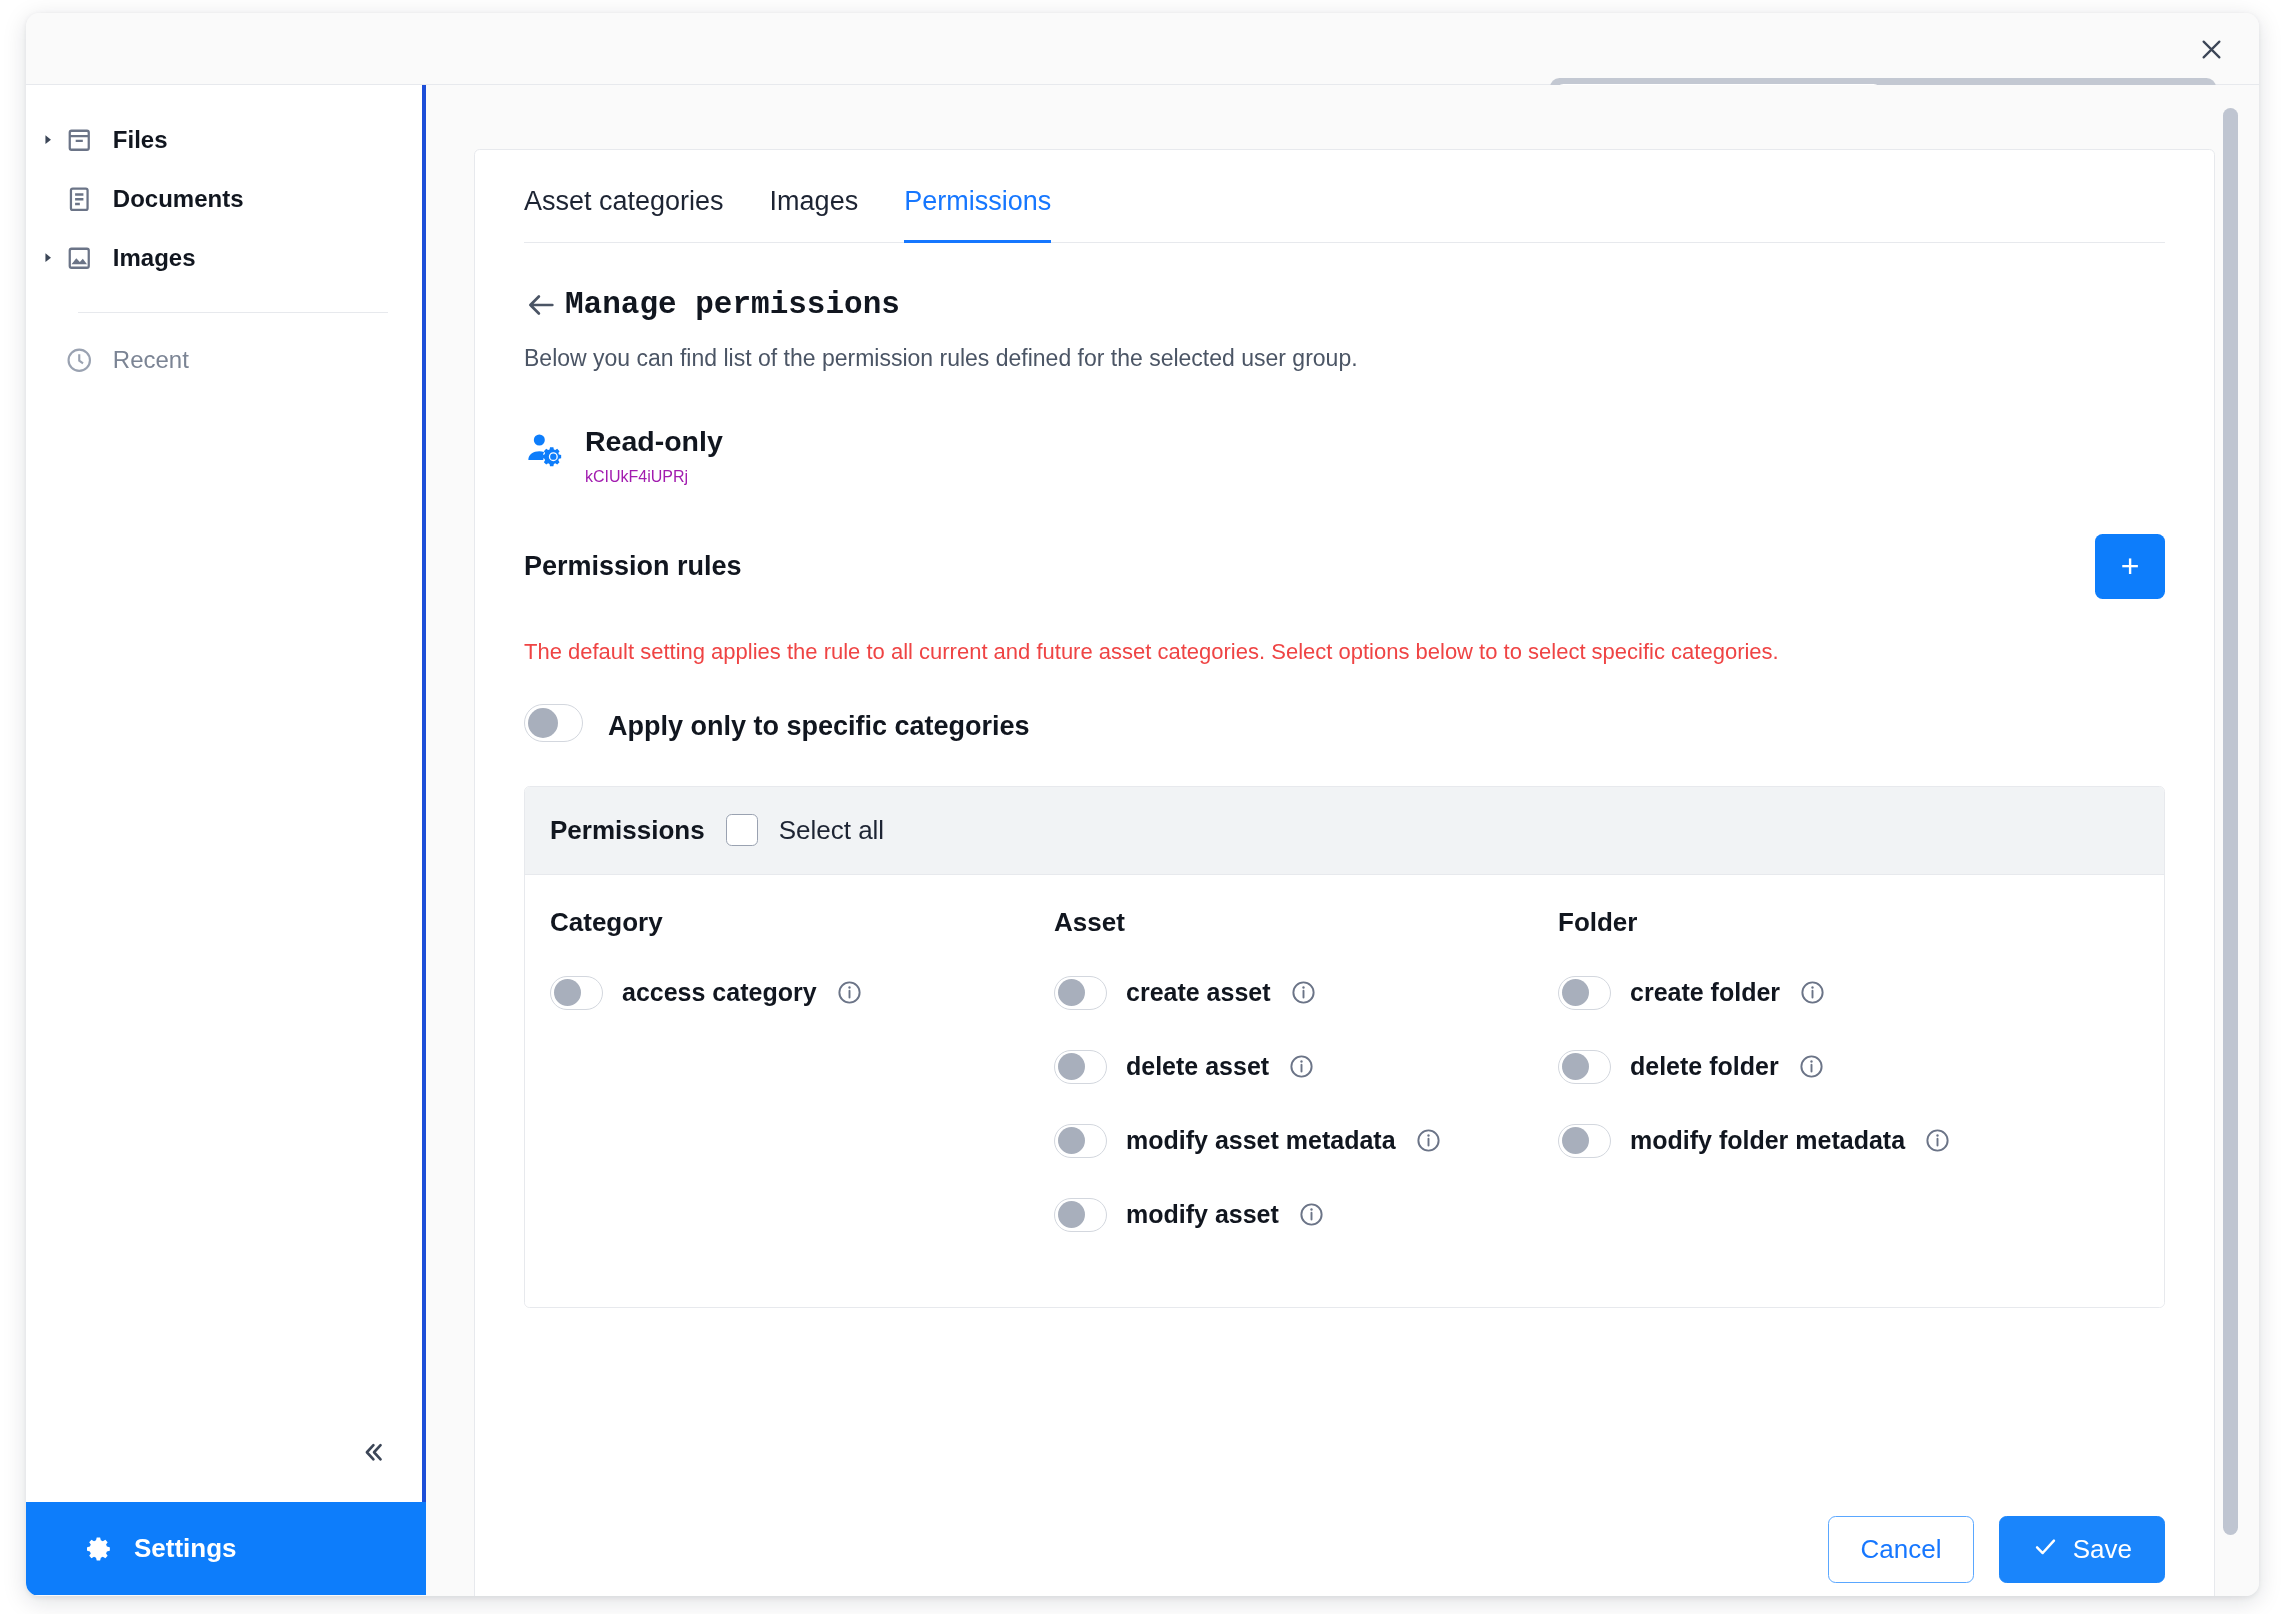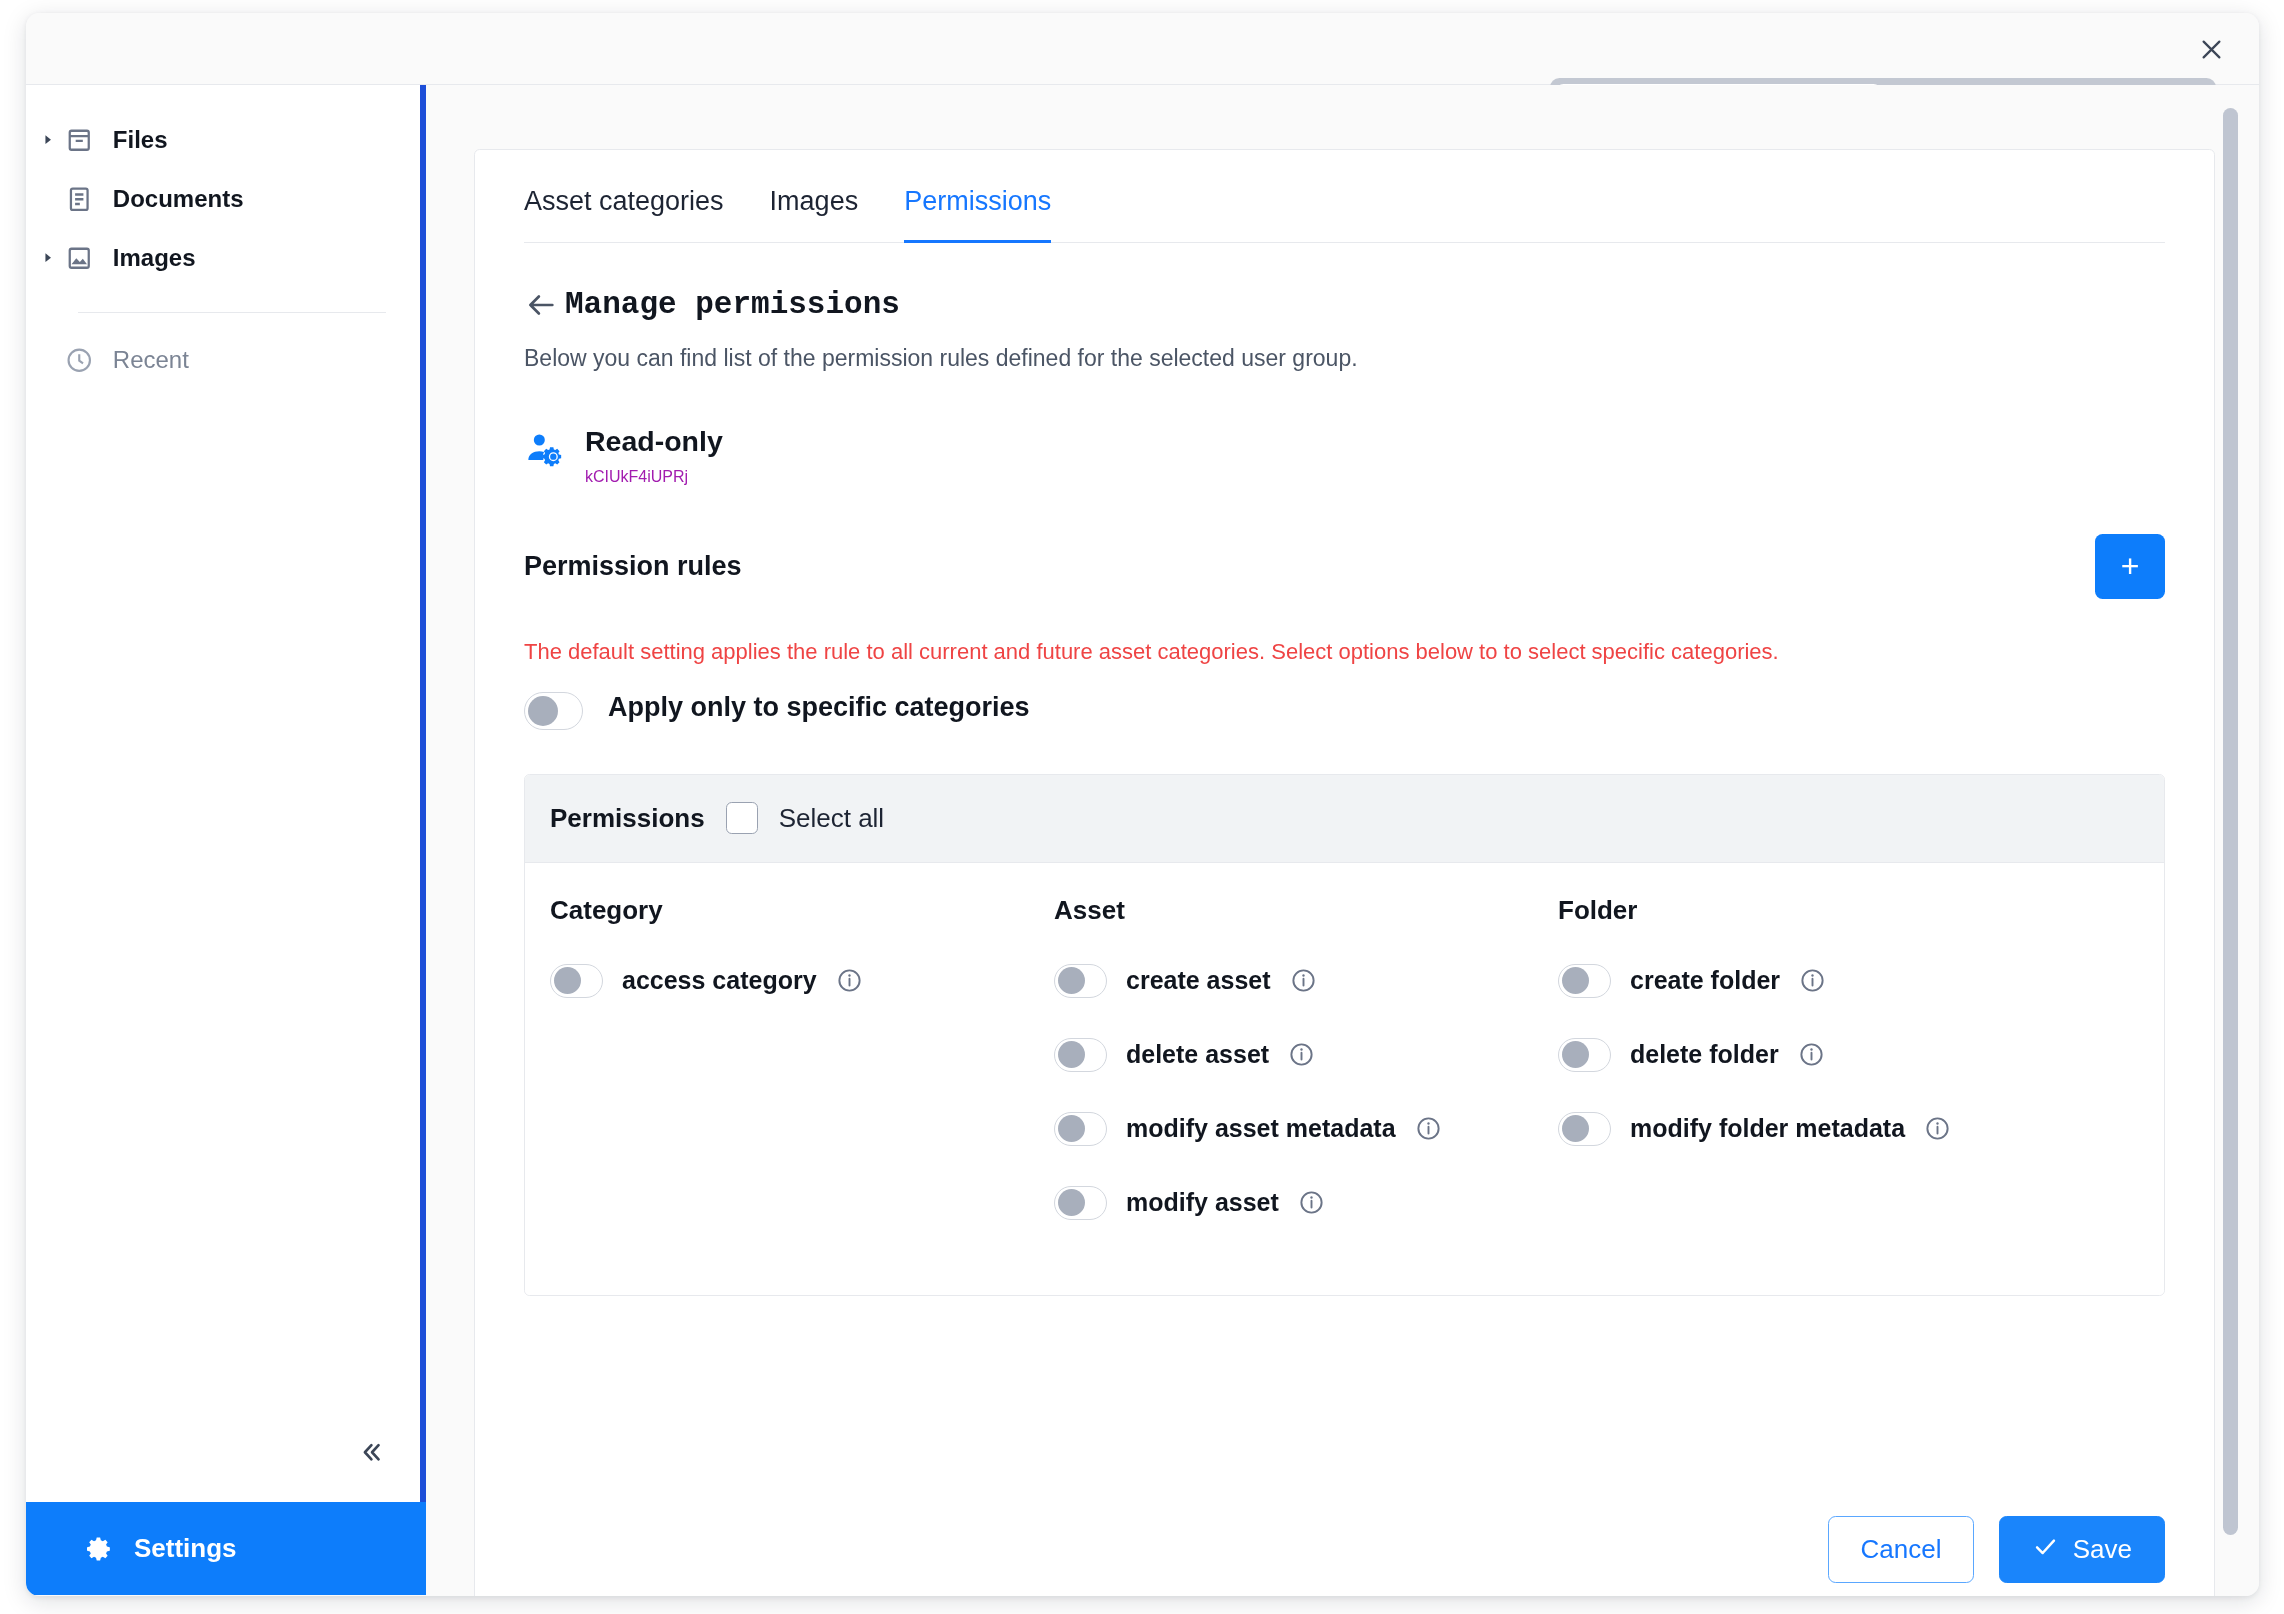--- a/index.html
+++ b/index.html
@@ -60,21 +60,21 @@
   .top-pill.active { background: #ffffff; color: #1677ff; }
   .top-pill.inactive { color: #1d2433; }
   .top-pill svg { width: 23px; height: 23px; flex: none; }
 
   
   #sidebar {
     position: absolute;
     left: 0; top: 72px;
     width: 400px; height: 1510px;
     background: #ffffff;
-    border-right: 6px solid #1d4ed8;
+    border-right: 4px solid #1d4ed8;
   }
   .nav-item {
     position: relative;
     display: flex; align-items: center;
     height: 59px;
     padding-left: 34px;
     cursor: pointer;
   }
   .nav-caret {
     width: 19px; flex: none;
@@ -189,21 +189,21 @@
     border: none;
     color: #fff;
     font-size: 32px;
     line-height: 1;
     cursor: pointer;
     display: flex; align-items: center; justify-content: center;
   }
   #rules-desc { margin-top: 40px; font-size: 22px; color: #ef4444; }
 
   
-  #apply-row { display: flex; align-items: flex-start; gap: 25px; margin-top: 27px; }
+  #apply-row { display: flex; align-items: flex-end; gap: 25px; margin-top: 39px; }
   #apply-label { font-size: 27px; font-weight: 700; color: #11161f; }
 
   .toggle {
     width: 59px; height: 38px;
     border-radius: 19px;
     border: 1px solid #d3d7de;
     background: #ffffff;
     position: relative;
     cursor: pointer;
     flex: none;

